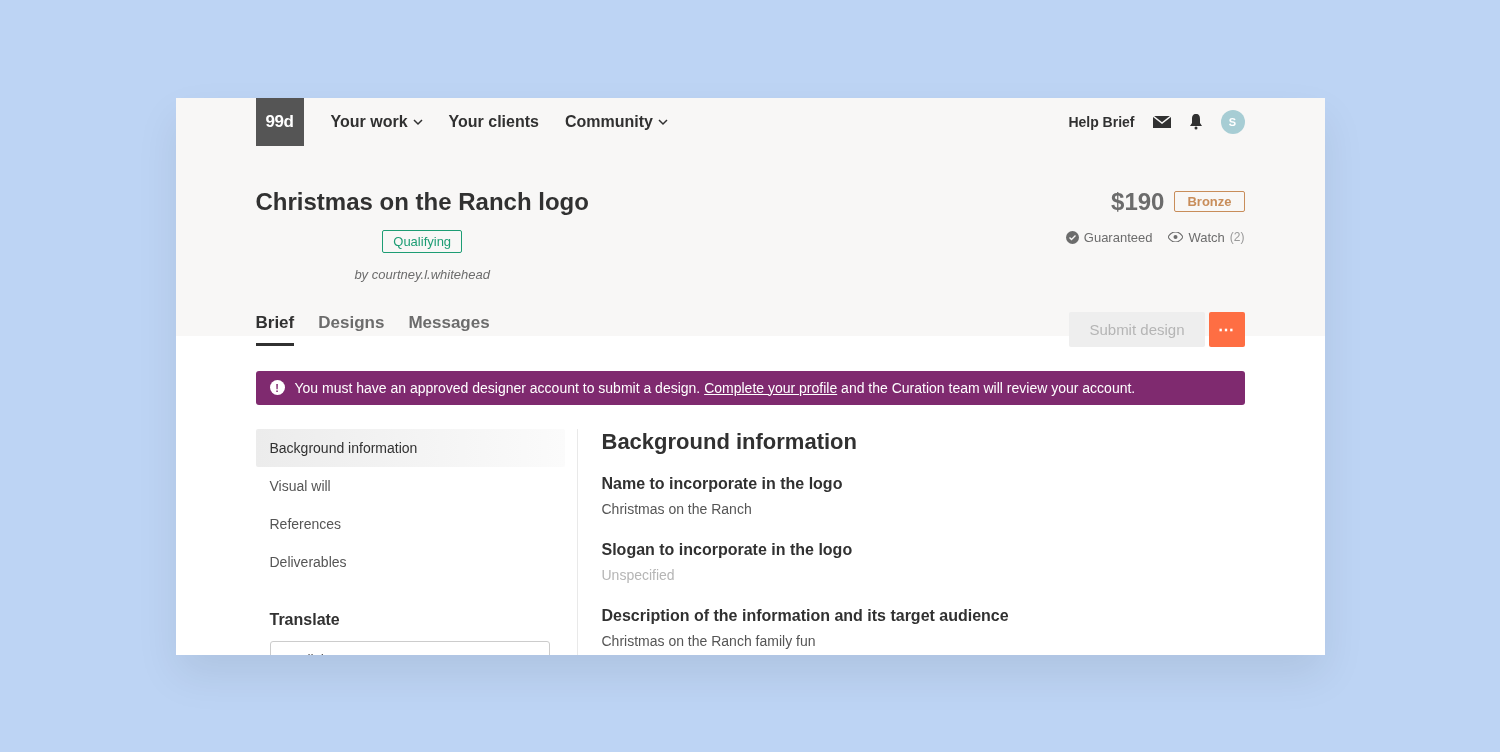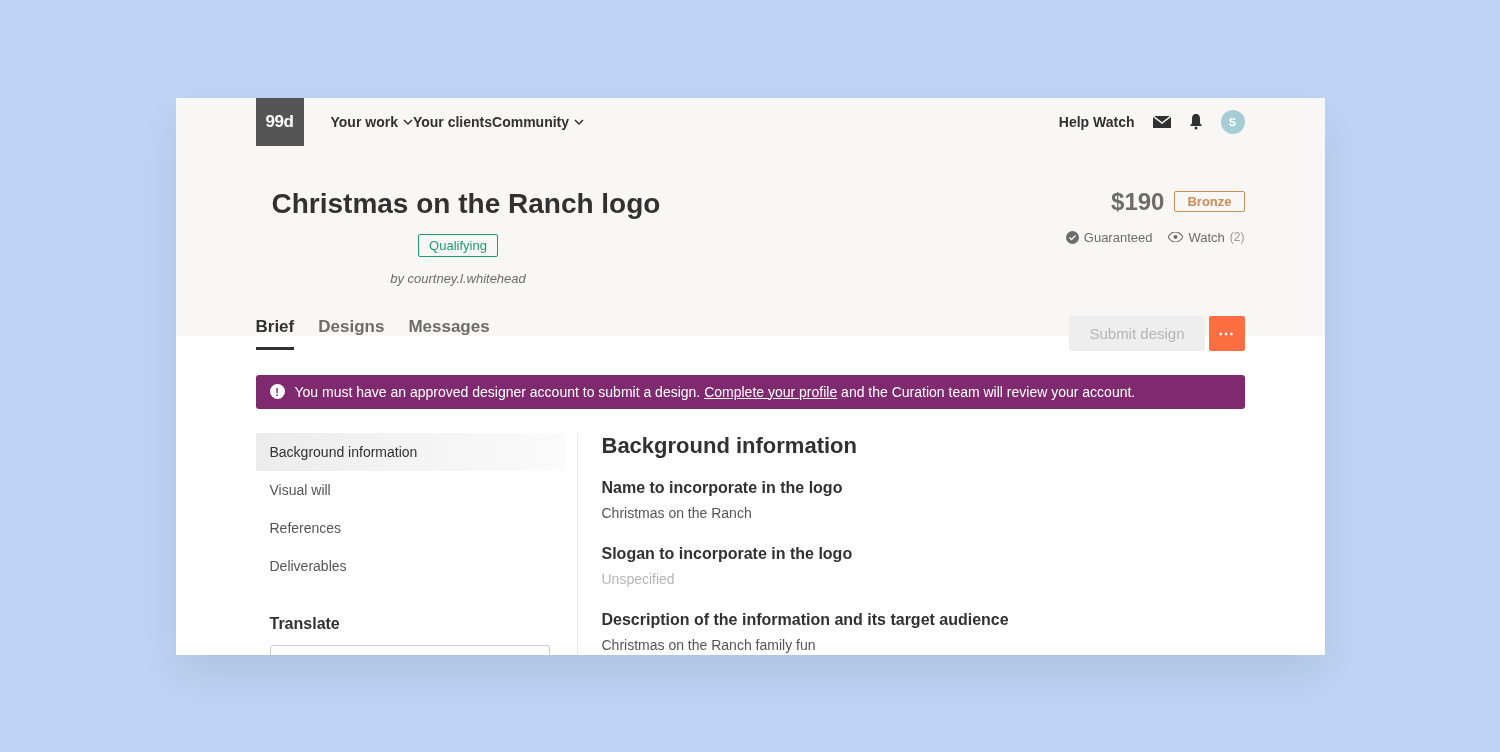--- a/index.html
+++ b/index.html
@@ -43,22 +43,23 @@
       color: #fff;
       font-size: 17px;
       letter-spacing: -0.5px;
       position: absolute;
       left: 80px;
       top: 0;
     }
     .nav-left {
       display: flex;
       align-items: center;
+      gap: 26px;
       margin-left: 75px;
-      font-size: 14px;
+      font-size: 16px;
       font-weight: 600;
       color: #313131;
     }
     .nav-item {
       display: flex;
       align-items: center;
       gap: 5px;
       cursor: pointer;
     }
     .nav-right {
@@ -88,25 +89,24 @@
       color: #fff;
     }
     
     .header {
       padding: 42px 80px 0 80px;
       display: flex;
       justify-content: space-between;
       align-items: flex-start;
     }
     .title {
-      font-size: 28px;
+      font-size: 24px;
       font-weight: 700;
       color: #313131;
       margin-bottom: 14px;
-      margin-left: 16px;
     }
     .meta-row {
       display: flex;
       align-items: center;
       gap: 14px;
       flex-direction: column;
     }
     .badge-qualifying {
       border: 1px solid #1d9d74;
       color: #1d9d74;
@@ -327,21 +327,21 @@
         <span>Your clients</span>
       </div>
       <div class="nav-item">
         <span>Community</span>
         <svg width="10" height="10" viewBox="0 0 10 10">
             <path d="M1 3 L5 7 L9 3" stroke="#313131" stroke-width="1.5" fill="none"></path>
           </svg>
       </div>
     </div>
     <div class="nav-right">
-      <span style="font-weight:600;">Help Watch</span>
+      <span style="font-weight:600;">Help Brief</span>
       <span class="icon">
         <svg width="18" height="12" viewBox="0 0 18 12">
             <rect x="0" y="0" width="18" height="12" fill="#313131"></rect>
             <path d="M0 0 L9 7 L18 0" stroke="#f8f7f6" stroke-width="1.4" fill="none"></path>
           </svg>
       </span>
       <span class="icon">
         <svg width="14" height="16" viewBox="0 0 14 16">
             <path d="M7 0 C4 0 3 2 3 5 L3 9 L1 12 L13 12 L11 9 L11 5 C11 2 10 0 7 0 Z" fill="#313131"></path>
             <circle cx="7" cy="14" r="1.5" fill="#313131"></circle>

